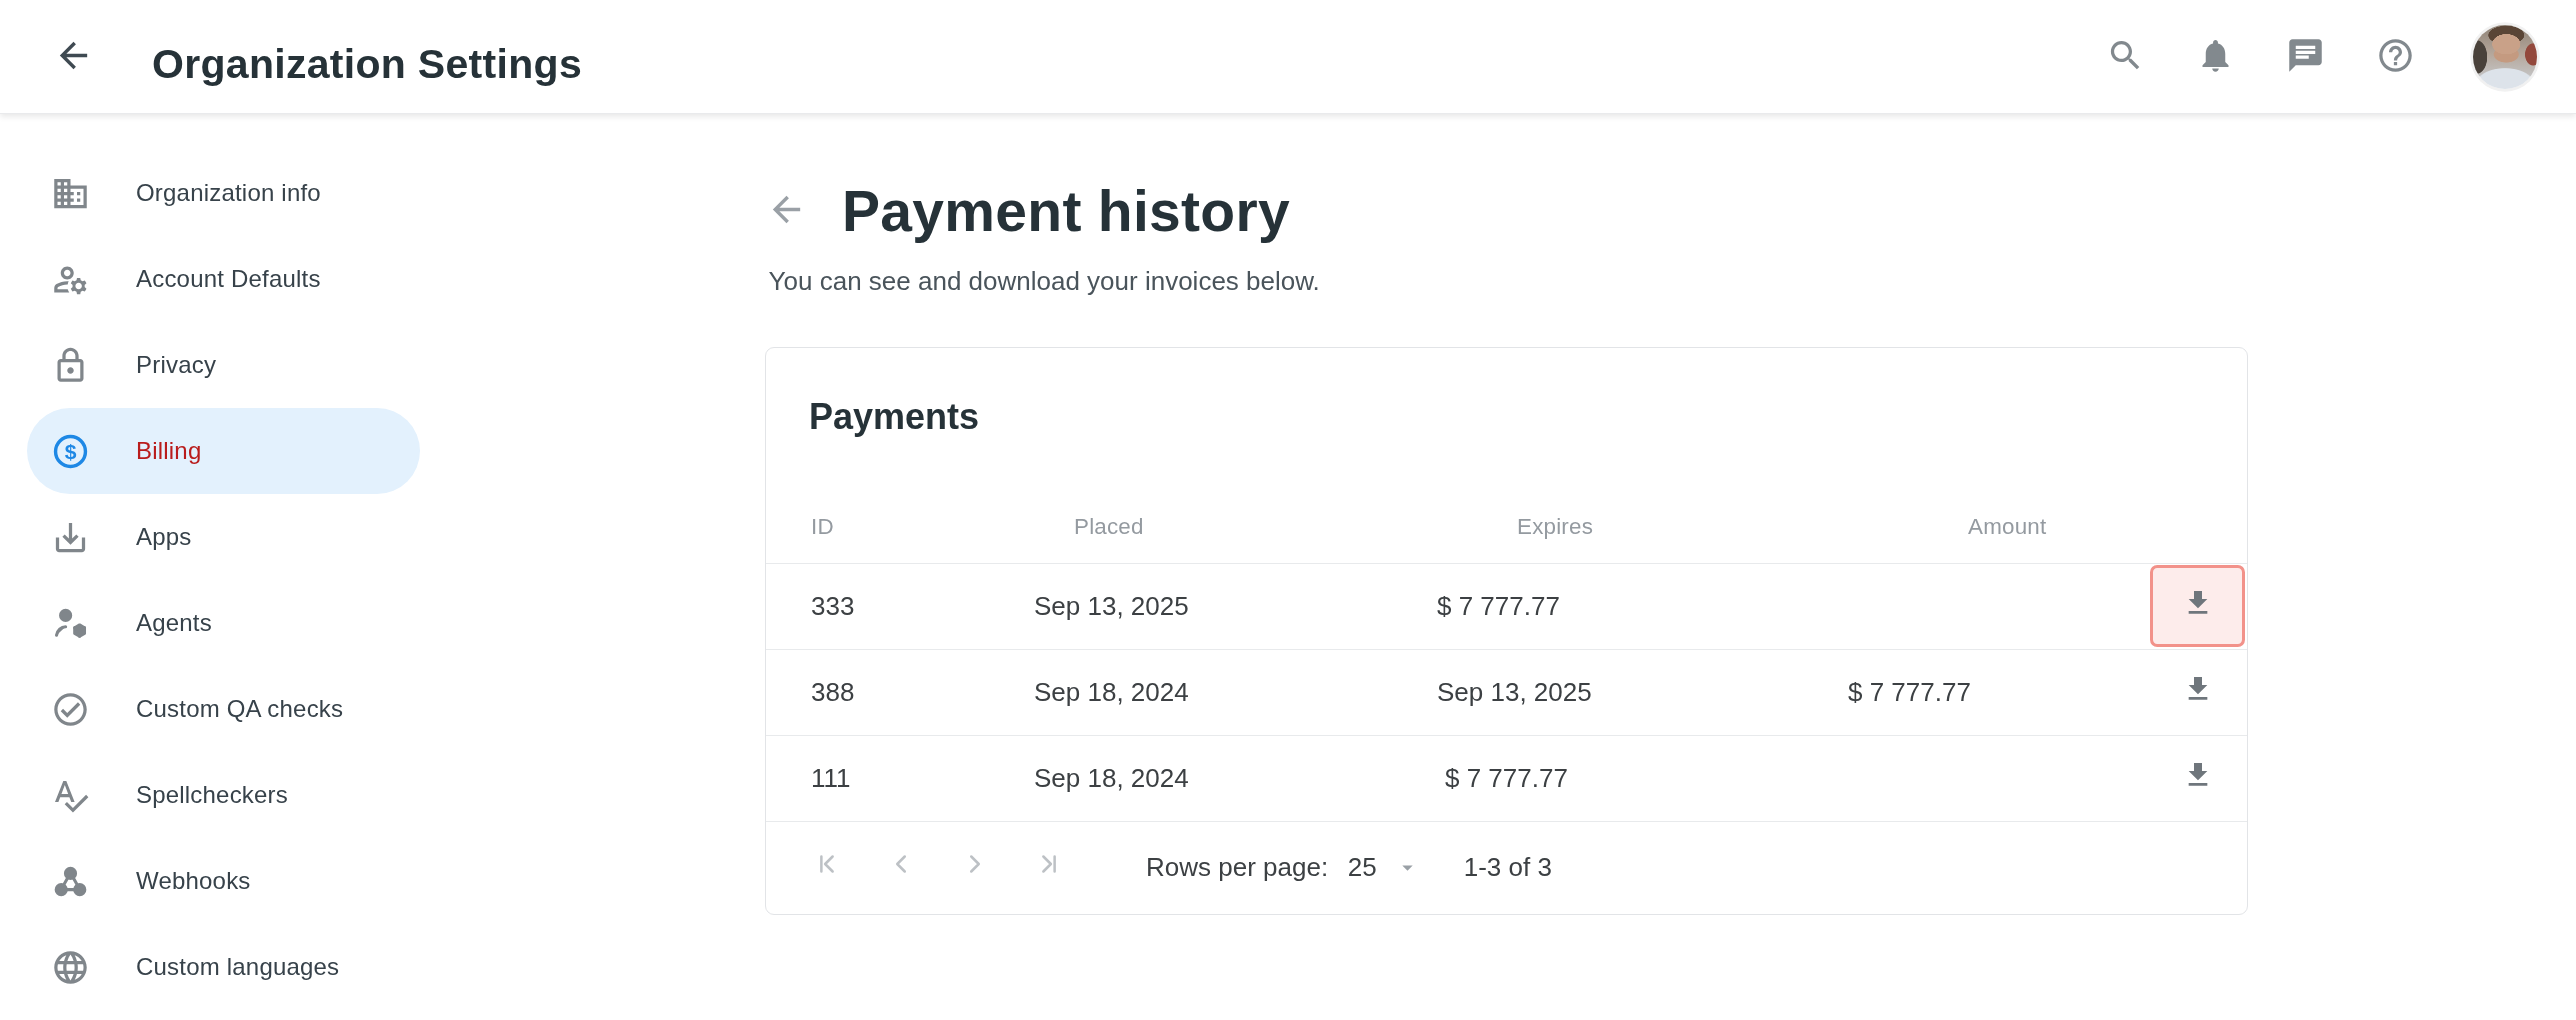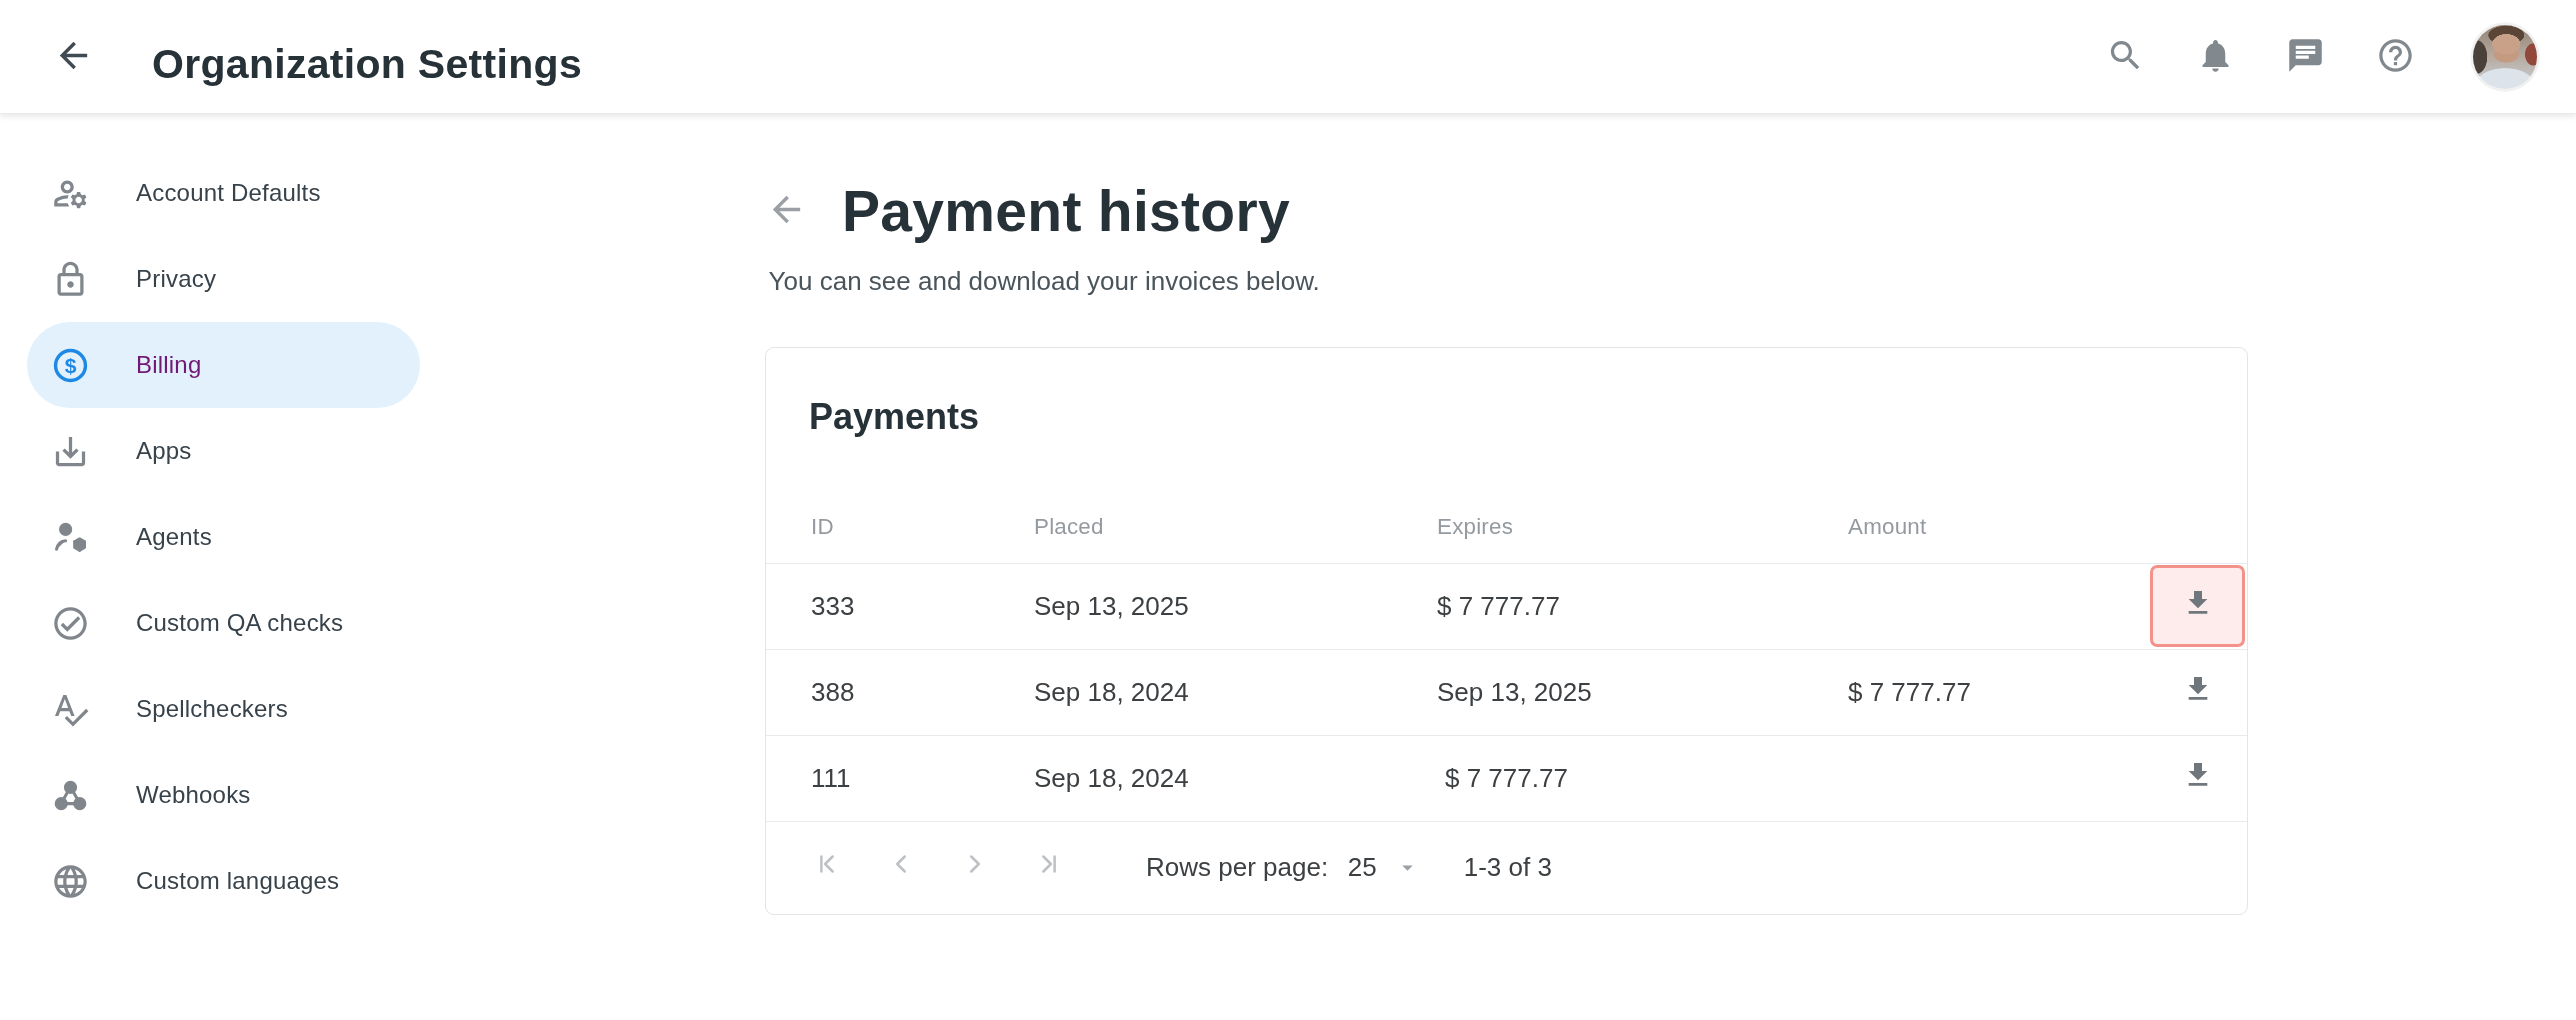--- a/index.html
+++ b/index.html
@@ -43,39 +43,39 @@
   .sidebar { width:456px; flex:0 0 456px; padding-top:36px; }
   .nav-list { list-style:none; margin:0; padding:0; }
   .nav-item {
     height:86px; margin:0 36px 0 27px; border-radius:43px;
     display:flex; align-items:center; padding-left:23px; gap:45px; cursor:pointer;
   }
   .nav-icon { width:41px; height:41px; display:flex; align-items:center; justify-content:center; }
   .nav-icon svg { width:39px; height:39px; fill:#80868b; color:#80868b; }
   .nav-label { font-size:24px; font-weight:500; color:#37424a; letter-spacing:0.2px; }
   .nav-item.active { background:#e3f1fd; }
-  .nav-item.active .nav-label { color:#701a75; }
+  .nav-item.active .nav-label { color:#b91c1c; }
   .nav-item.active .nav-icon svg { fill:#1e88e5; color:#1e88e5; }
 
   
   .main { flex:1; padding:64px 18px 0 309px; }
   .page-head { display:flex; align-items:center; gap:34px; }
   .page-back { width:43px; height:43px; display:flex; align-items:center; justify-content:center; }
   .page-back svg { width:41px; height:41px; fill:#9aa0a6; }
   .page-title { margin:0; font-size:57px; font-weight:700; color:#263238; letter-spacing:0.3px; }
   .subtitle { margin:21.5px 0 0 3.6px; font-size:26px; color:#4a545b; }
 
   
   .card {
     margin-top:50px; width:1483px; background:#fff;
     border:0.9px solid #e2e4e7; border-radius:9px;
   }
   .card-title { margin:0; padding:48px 43px 0 43px; font-size:36px; font-weight:700; color:#263238; }
 
-  .thead { display:flex; align-items:flex-end; height:125px; padding-bottom:23px; }
+  .thead { display:flex; align-items:flex-end; height:125px; padding-bottom:23px;gap:40px; }
   .thead .col { font-size:22.4px; color:#949aa0; letter-spacing:0.2px; }
   .c1 { width:268px; padding-left:45px; }
   .c2 { width:403px; }
   .c3 { width:411px; }
   .c4 { width:233px; }
   .c5 { flex:1; display:flex; justify-content:flex-end; align-items:center; }
 
   .trow {
     display:flex; align-items:center; height:86px;
     border-top:0.9px solid #e8eaec; font-size:26px; color:#3c4043;
@@ -145,20 +145,28 @@
   </div>
 </header>
 
 <div class="body-row">
 
   <nav class="sidebar">
     <ul class="nav-list">
       <li class="nav-item">
         <span class="nav-icon">
           <svg viewBox="0 0 24 24">
+              <path d="M12 7V3H2v18h20V7H12zM6 19H4v-2h2v2zm0-4H4v-2h2v2zm0-4H4V9h2v2zm0-4H4V5h2v2zm4 12H8v-2h2v2zm0-4H8v-2h2v2zm0-4H8V9h2v2zm0-4H8V5h2v2zm10 12h-8v-2h2v-2h-2v-2h2v-2h-2V9h8v10zm-2-8h-2v2h2v-2zm0 4h-2v2h2v-2z"></path>
+            </svg>
+        </span>
+        <span class="nav-label">Organization info</span>
+      </li>
+      <li class="nav-item">
+        <span class="nav-icon">
+          <svg viewBox="0 0 24 24">
               <path d="M4 18v-.65c0-.34.16-.66.41-.81C6.1 15.53 8.03 15 10 15c.03 0 .05 0 .08.01l.21.01c.07-.71.28-1.38.6-1.98-.29-.03-.59-.04-.89-.04-2.42 0-4.68.67-6.61 1.82-.88.52-1.39 1.5-1.39 2.53V20h9.26c-.42-.6-.75-1.28-.97-2H4zm6-6c2.21 0 4-1.79 4-4s-1.79-4-4-4-4 1.79-4 4 1.79 4 4 4zm0-6c1.1 0 2 .9 2 2s-.9 2-2 2-2-.9-2-2 .9-2 2-2zm10.75 10c0-.22-.03-.42-.06-.63l1.14-1.01-1-1.73-1.45.49c-.32-.27-.68-.48-1.08-.63L18 11h-2l-.3 1.49c-.4.15-.76.36-1.08.63l-1.45-.49-1 1.73 1.14 1.01c-.03.21-.06.41-.06.63s.03.42.06.63l-1.14 1.01 1 1.73 1.45-.49c.32.27.68.48 1.08.63L16 21h2l.3-1.49c.4-.15.76-.36 1.08-.63l1.45.49 1-1.73-1.14-1.01c.03-.21.06-.41.06-.63zm-3.75 2c-1.1 0-2-.9-2-2s.9-2 2-2 2 .9 2 2-.9 2-2 2z"></path>
             </svg>
         </span>
         <span class="nav-label">Account Defaults</span>
       </li>
       <li class="nav-item">
         <span class="nav-icon">
           <svg viewBox="0 0 24 24">
               <path d="M18 8h-1V6c0-2.76-2.24-5-5-5S7 3.24 7 6v2H6c-1.1 0-2 .9-2 2v10c0 1.1.9 2 2 2h12c1.1 0 2-.9 2-2V10c0-1.1-.9-2-2-2zM9 6c0-1.66 1.34-3 3-3s3 1.34 3 3v2H9V6zm9 14H6V10h12v10zm-6-3c1.1 0 2-.9 2-2s-.9-2-2-2-2 .9-2 2 .9 2 2 2z"></path>
             </svg>

